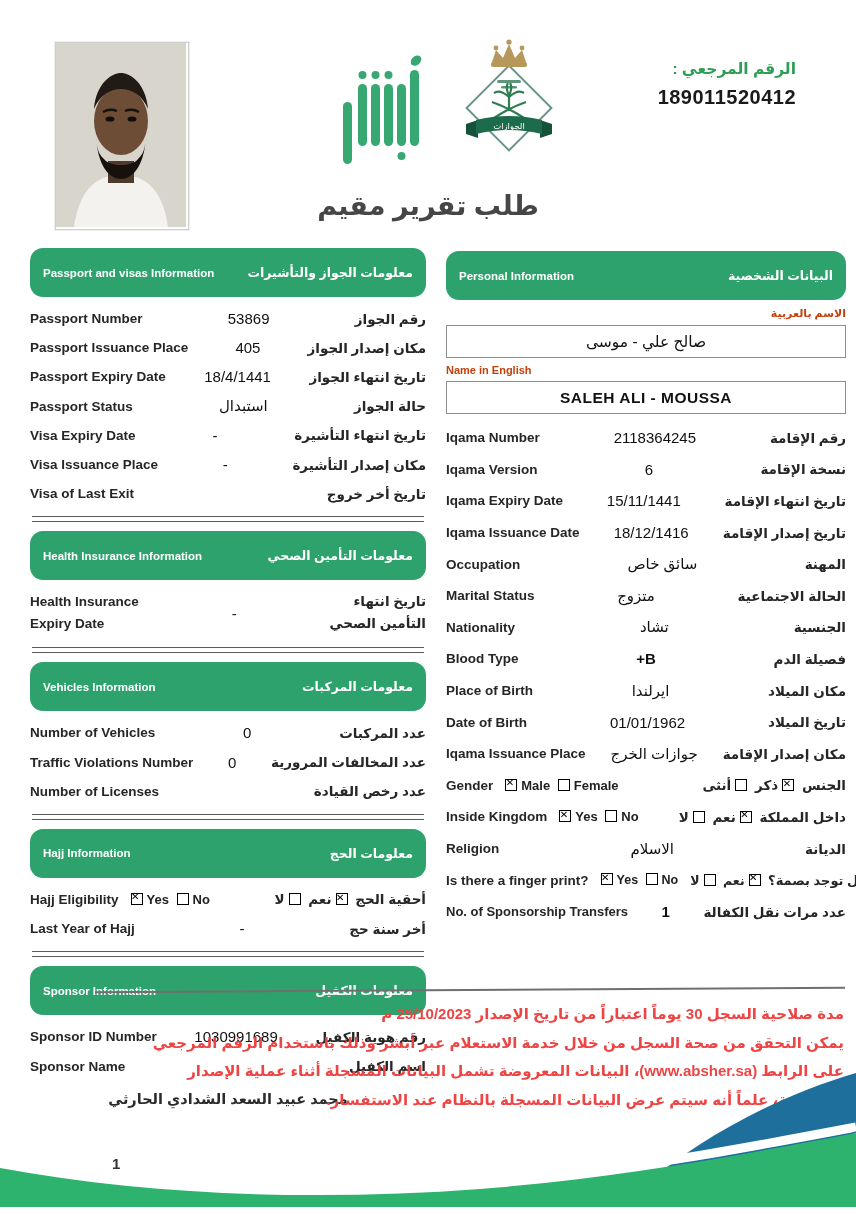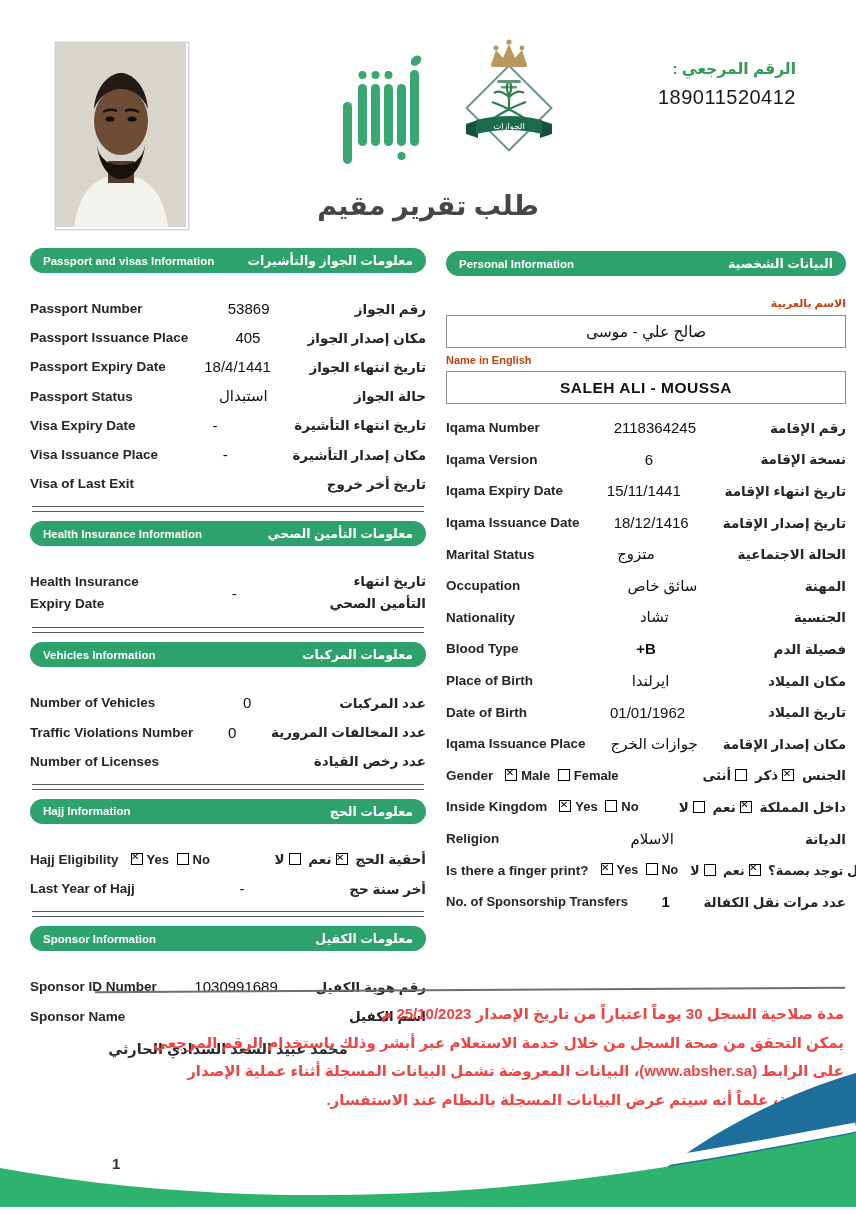--- a/index.html
+++ b/index.html
@@ -7,29 +7,29 @@
     position:relative;width:856px;height:1214px;margin:0 auto;background:#fff;
     font-family:"Liberation Sans","DejaVu Sans",sans-serif;color:#222;overflow:hidden;
   }
   
   .photo{position:absolute;left:55px;top:42px;width:132px;height:186px;background:#fff;
          border:1px solid #cfcfcf;box-shadow:0 0 0 1px #eee;}
   .absher-logo{position:absolute;left:340px;top:44px;width:86px;height:120px;}
   .emblem{position:absolute;left:452px;top:36px;width:114px;height:122px;}
   .refblock{position:absolute;right:60px;top:60px;text-align:right;}
   .ref-label{color:#2f9e55;font-weight:bold;font-size:15.5px;direction:rtl;}
-  .ref-number{color:#1a1a1a;font-size:20px;font-weight:normal;letter-spacing:.5px;margin-top:8px;}
+  .ref-number{color:#1a1a1a;font-size:20px;font-weight:bold;letter-spacing:.5px;margin-top:8px;}
   .doc-title{position:absolute;left:0;right:0;top:190px;text-align:center;
              font-size:27px;font-weight:bold;color:#464646;direction:rtl;}
   
   .col{position:absolute;top:248px;}
   .col.lcol{left:30px;width:396px;}
   .col.rcol{left:446px;width:400px;top:251px;}
   .pill{height:25px;border-radius:13px;background:#2ea26d;color:#fff;display:flex;
-        align-items:center;justify-content:space-between;padding:0 13px;margin-bottom:21px;}
+        align-items:center;justify-content:space-between;padding:12px 13px;margin-bottom:7px;}
   .pill .pen{font-size:11.5px;font-weight:bold;}
   .pill .par{font-size:12.5px;font-weight:bold;direction:rtl;}
   .row{display:flex;align-items:center;height:29.2px;}
   .rcol .row{height:31.6px;}
   .row .en{font-weight:bold;font-size:13.5px;white-space:nowrap;color:#262626;}
   .row .val{flex:1;text-align:center;font-size:15px;color:#101010;padding:0 6px;}
   .row .ar{font-weight:bold;font-size:13.5px;white-space:nowrap;color:#262626;direction:rtl;}
   .divider{height:4px;border-top:1.6px solid #5a5a5a;border-bottom:1.6px solid #5a5a5a;margin:8px 2px 9px 2px;}
   .tworow{display:flex;align-items:center;min-height:52px;}
   .tworow .en,.tworow .ar{font-weight:bold;font-size:13.5px;line-height:22px;color:#262626;}
@@ -291,28 +291,28 @@
       <span class="en">Iqama Expiry Date</span>
       <span class="val">15/11/1441</span>
       <span class="ar">تاريخ انتهاء الإقامة</span>
     </div>
     <div class="row">
       <span class="en">Iqama Issuance Date</span>
       <span class="val">18/12/1416</span>
       <span class="ar">تاريخ إصدار الإقامة</span>
     </div>
     <div class="row">
+      <span class="en">Occupation</span>
+      <span class="val">سائق خاص</span>
+      <span class="ar">المهنة</span>
+    </div>
+    <div class="row">
       <span class="en">Marital Status</span>
       <span class="val">متزوج</span>
       <span class="ar">الحالة الاجتماعية</span>
-    </div>
-    <div class="row">
-      <span class="en">Occupation</span>
-      <span class="val">سائق خاص</span>
-      <span class="ar">المهنة</span>
     </div>
     <div class="row">
       <span class="en">Nationality</span>
       <span class="val">تشاد</span>
       <span class="ar">الجنسية</span>
     </div>
     <div class="row">
       <span class="en">Blood Type</span>
       <span class="val" style="font-weight:bold;">+B</span>
       <span class="ar">فصيلة الدم</span>

